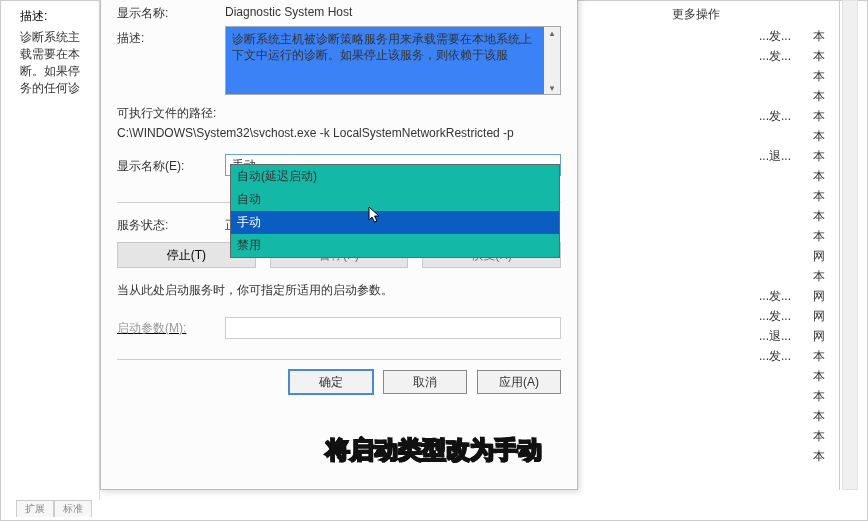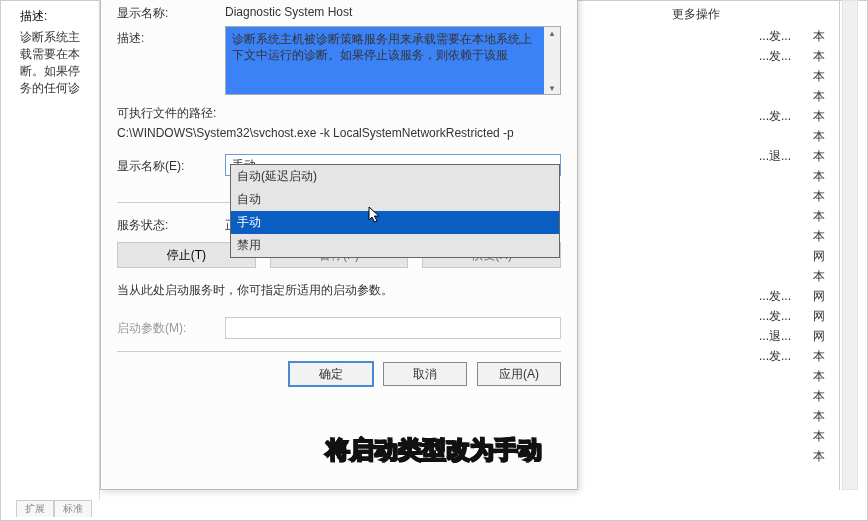--- a/index.html
+++ b/index.html
@@ -105,21 +105,21 @@
     color:#333;
   }
   .combo .arrow {
     position:absolute; right:4px; top:50%; transform:translateY(-50%);
     font-size:10px; color:#555;
   }
   .dropdown {
     position:absolute;
     left: 230px; top: 164px;
     width: 330px;
-    background:#e5e5e5;
+    background:#14b8a6;
     border:1px solid #666;
     z-index: 20;
   }
   .dropdown .opt {
     padding: 3px 6px;
     color:#333;
     font-size:12px;
   }
   .dropdown .opt.sel {
     background:#0a5ec2;
@@ -137,21 +137,21 @@
     display:flex; gap:14px; margin: 8px 0 14px;
   }
   .btn {
     flex:1; height:26px; background:#e5e5e5;
     border:1px solid #c8c8c8; color:#6e6e6e;
     display:flex; align-items:center; justify-content:center;
     font-size:12px;
   }
   .btn.enabled { color:#000; }
   .note { color:#333; margin-bottom: 18px; }
-  .param-row { display:flex; align-items:center; margin-bottom: 12px;}
+  .param-row { display:flex; align-items:center; margin-bottom: 20px; text-decoration: underline;}
   .param-row .lab2 { width:108px; color:#999;}
   .param-row .tbox {
     flex:1; height:22px; border:1px solid #ccc; background:#fff;
   }
   .dlg-btns {
     border-top:1px solid #ccc; margin-top:12px; padding-top:10px;
     display:flex; justify-content:flex-end; gap:10px;
   }
   .dlg-btn {
     width:84px; height:24px; border:1px solid #888;

